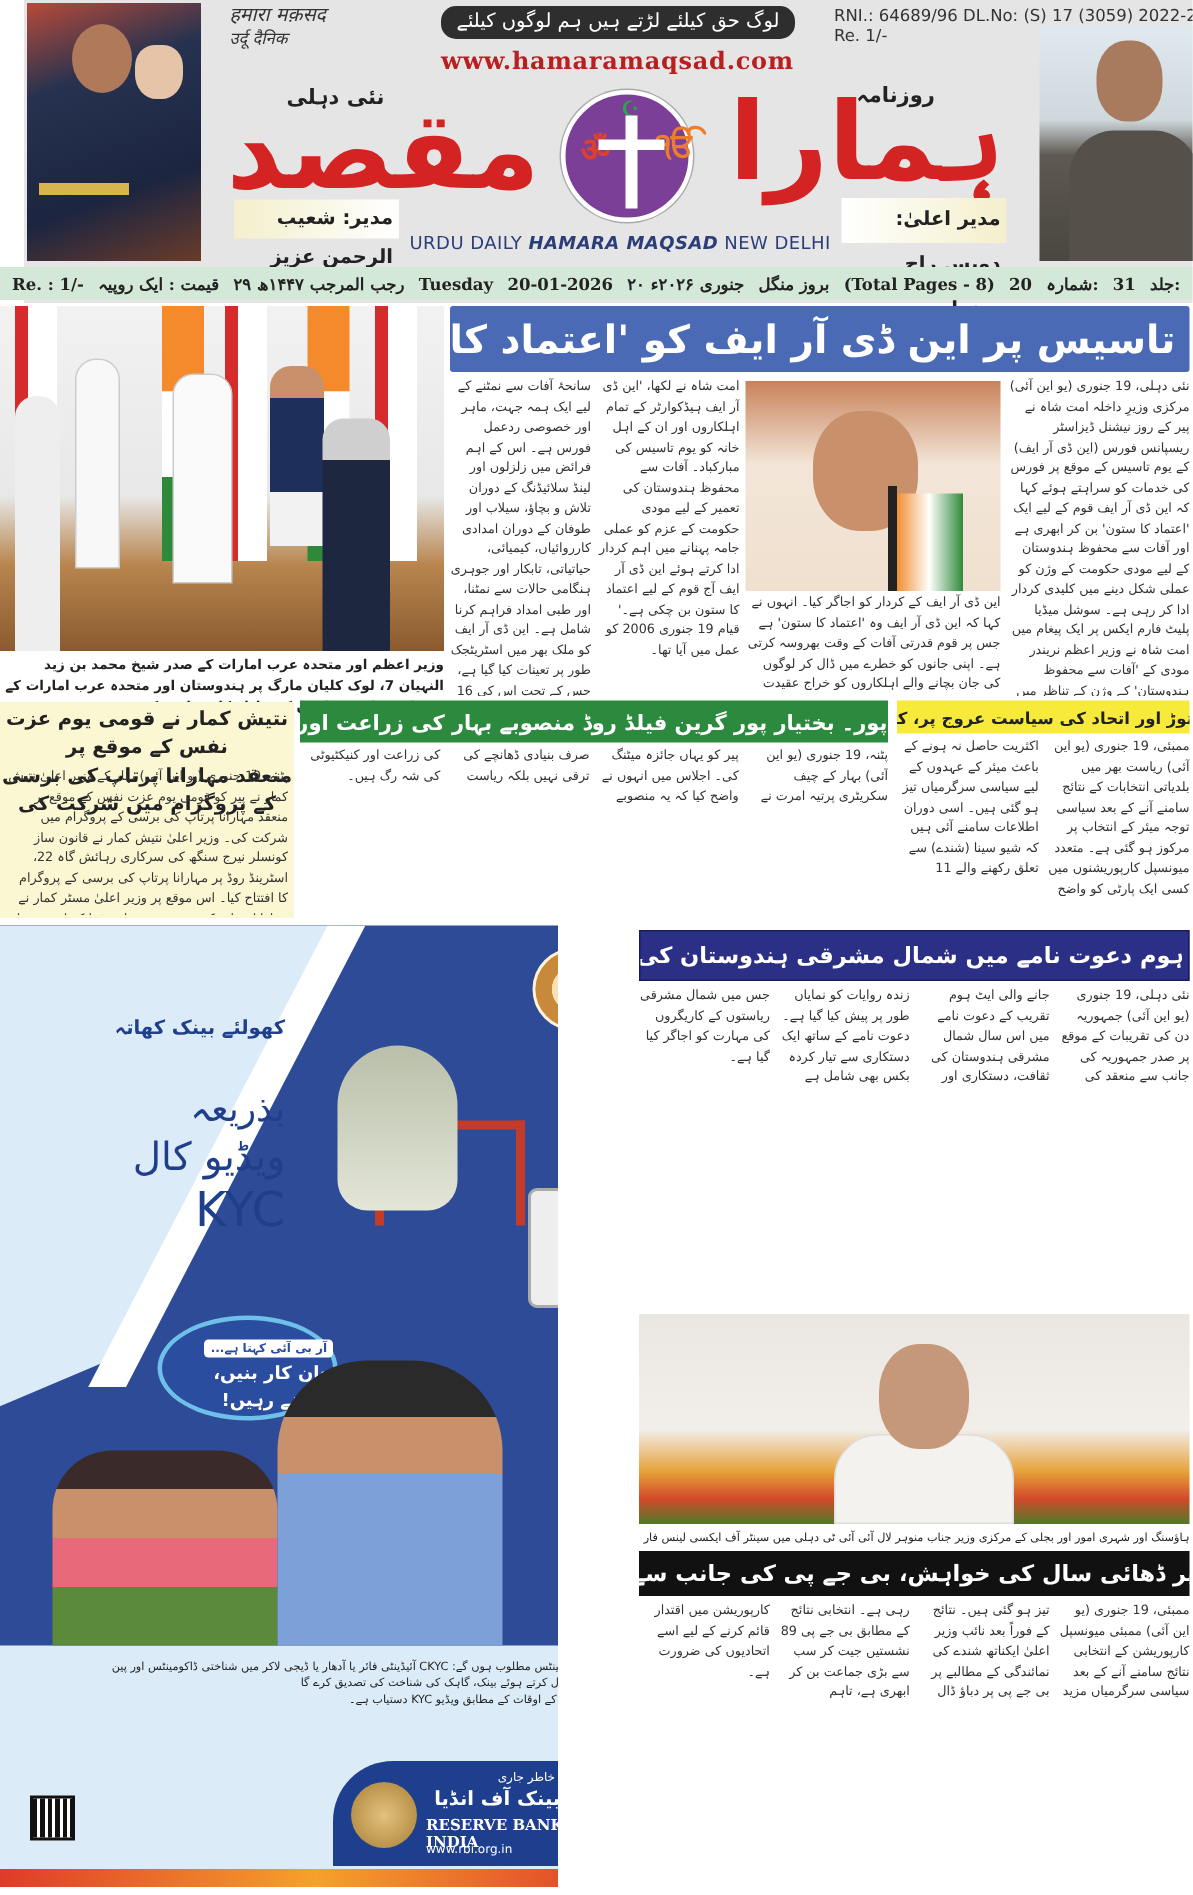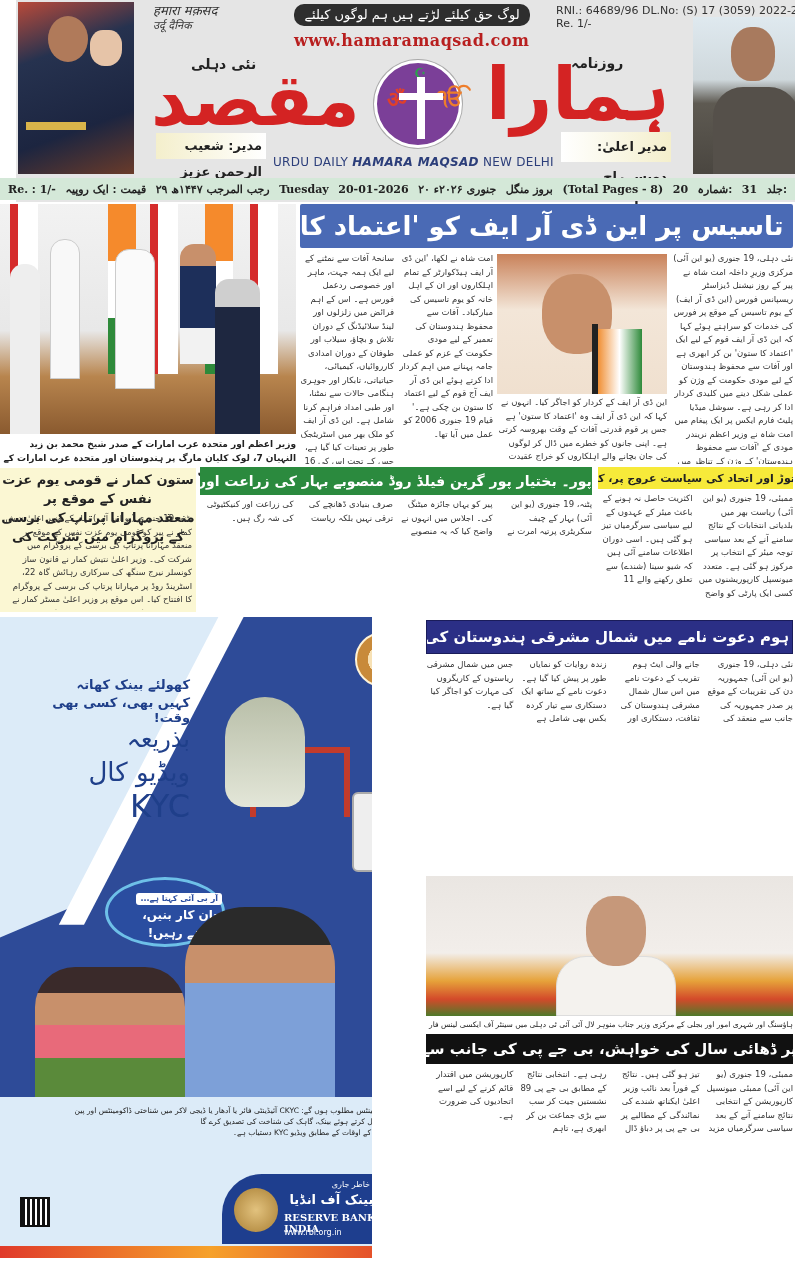--- a/index.html
+++ b/index.html
@@ -179,38 +179,37 @@
   <div class="face"></div>
     <div class="scarf"></div>
     <div class="mic"></div>
 </div>
 <div class="abs news-col rtl" style="left:497px;top:396px;width:170px;height:68px;">این ڈی آر ایف کے کردار کو اجاگر کیا۔ انہوں نے کہا کہ این ڈی آر ایف وہ 'اعتماد کا ستون' ہے جس پر قوم قدرتی آفات کے وقت بھروسہ کرتی ہے۔ اپنی جانوں کو خطرے میں ڈال کر لوگوں کی جان بچانے والے اہلکاروں کو خراج عقیدت پیش کیا۔</div>
 <div class="abs news-col rtl" style="left:398px;top:252px;width:95px;height:212px;">امت شاہ نے لکھا، 'این ڈی آر ایف ہیڈکوارٹر کے تمام اہلکاروں اور ان کے اہل خانہ کو یوم تاسیس کی مبارکباد۔ آفات سے محفوظ ہندوستان کی تعمیر کے لیے مودی حکومت کے عزم کو عملی جامہ پہنانے میں اہم کردار ادا کرتے ہوئے این ڈی آر ایف آج قوم کے لیے اعتماد کا ستون بن چکی ہے۔' قیام 19 جنوری 2006 کو عمل میں آیا تھا۔</div>
 <div class="abs news-col rtl" style="left:300px;top:252px;width:94px;height:212px;">سانحۂ آفات سے نمٹنے کے لیے ایک ہمہ جہت، ماہر اور خصوصی ردعمل فورس ہے۔ اس کے اہم فرائض میں زلزلوں اور لینڈ سلائیڈنگ کے دوران تلاش و بچاؤ، سیلاب اور طوفان کے دوران امدادی کارروائیاں، کیمیائی، حیاتیاتی، تابکار اور جوہری ہنگامی حالات سے نمٹنا، اور طبی امداد فراہم کرنا شامل ہے۔ این ڈی آر ایف کو ملک بھر میں اسٹریٹجک طور پر تعینات کیا گیا ہے، جس کے تحت اس کی 16 بٹالینز اور 28 علاقائی ریسپانس مراکز قائم ہیں، جبکہ اس کی تربیتی اکیڈمی ناگپور میں واقع ہے۔</div>
 
 <div id="nitish-box" class="abs"></div>
 <div id="nitish-head" class="abs rtl" style="text-align:center">
-  <div>ستون کمار نے قومی یوم عزت نفس کے موقع پر</div>
+  <div>نتیش کمار نے قومی یوم عزت نفس کے موقع پر</div>
   <div>منعقد مہارانا پرتاپ کی برسی کے پروگرام میں شرکت کی</div>
 </div>
 <div class="abs news-col rtl" style="left:4px;top:512px;width:188px;height:98px;">پٹنہ، 19 جنوری (یو این آئی) بہار کے وزیر اعلیٰ نتیش کمار نے پیر کو قومی یوم عزت نفس کے موقع پر منعقد مہارانا پرتاپ کی برسی کے پروگرام میں شرکت کی۔ وزیر اعلیٰ نتیش کمار نے قانون ساز کونسلر نیرج سنگھ کی سرکاری رہائش گاہ 22، اسٹرینڈ روڈ پر مہارانا پرتاپ کی برسی کے پروگرام کا افتتاح کیا۔ اس موقع پر وزیر اعلیٰ مسٹر کمار نے مہارانا پرتاپ کی تصویر پر پھول چڑھا کر انہیں خراج عقیدت پیش کیا۔</div>
 
 <div id="green-head" class="abs headline rtl">نارتھ کول آئی ڈی ذخیرہ منڈی ویئر اور تاج پور۔ بختیار پور گرین فیلڈ روڈ منصوبے بہار کی زراعت اور کنیکٹیوٹی کی شہ رگ ہیں: چیف سکریٹری</div>
 <div class="abs news-col rtl" style="left:200px;top:498px;width:392px;height:114px;column-count:4;column-gap:6px;">پٹنہ، 19 جنوری (یو این آئی) بہار کے چیف سکریٹری پرتیہ امرت نے پیر کو یہاں جائزہ میٹنگ کی۔ اجلاس میں انہوں نے واضح کیا کہ یہ منصوبے صرف بنیادی ڈھانچے کی ترقی نہیں بلکہ ریاست کی زراعت اور کنیکٹیوٹی کی شہ رگ ہیں۔</div>
 
 <div id="yellow-head" class="abs headline rtl">میئر کا انتخاب، جوڑ توڑ اور اتحاد کی سیاست عروج پر، کئی کارپوریٹرس لاپتہ</div>
 <div class="abs news-col rtl" style="left:598px;top:492px;width:195px;height:120px;column-count:2;column-gap:6px;">ممبئی، 19 جنوری (یو این آئی) ریاست بھر میں بلدیاتی انتخابات کے نتائج سامنے آنے کے بعد سیاسی توجہ میئر کے انتخاب پر مرکوز ہو گئی ہے۔ متعدد میونسپل کارپوریشنوں میں کسی ایک پارٹی کو واضح اکثریت حاصل نہ ہونے کے باعث میئر کے عہدوں کے لیے سیاسی سرگرمیاں تیز ہو گئی ہیں۔ اسی دوران اطلاعات سامنے آئی ہیں کہ شیو سینا (شندے) سے تعلق رکھنے والے 11 کارپوریٹرس کا کوئی سراغ نہیں مل رہا۔</div>
 
 <div id="ad" class="abs">
   <div class="light"></div>
   <div class="white-diag"></div>
   <div class="lower-light"></div>
   <div class="deepak-logo"></div>
   <div class="ad-line" style="left:60px;top:60px;width:130px;font-size:13px;">کھولئے بینک کھاتہ</div>
-  <div class="ad-line" style="left:40px;top:78px;width:150px;font-size:13px;">کہیں بھی، کسی بھی وقت!</div>
   <div class="ad-line" style="left:60px;top:108px;width:130px;font-size:24px;font-weight:normal;">بذریعہ</div>
   <div class="ad-line" style="left:40px;top:140px;width:150px;font-size:26px;font-weight:normal;">ویڈیو کال</div>
   <div class="ad-line" style="left:90px;top:170px;width:100px;font-size:32px;font-weight:normal;direction:ltr;">KYC</div>
   <div class="chair"></div>
   <div class="rupee-char"></div>
   <div class="kyc-bubble">
     <span class="top">آر بی آئی کہتا ہے...</span>
     <div>جان کار بنیں،</div>
     <div>چوکنے رہیں!</div>
   </div>

